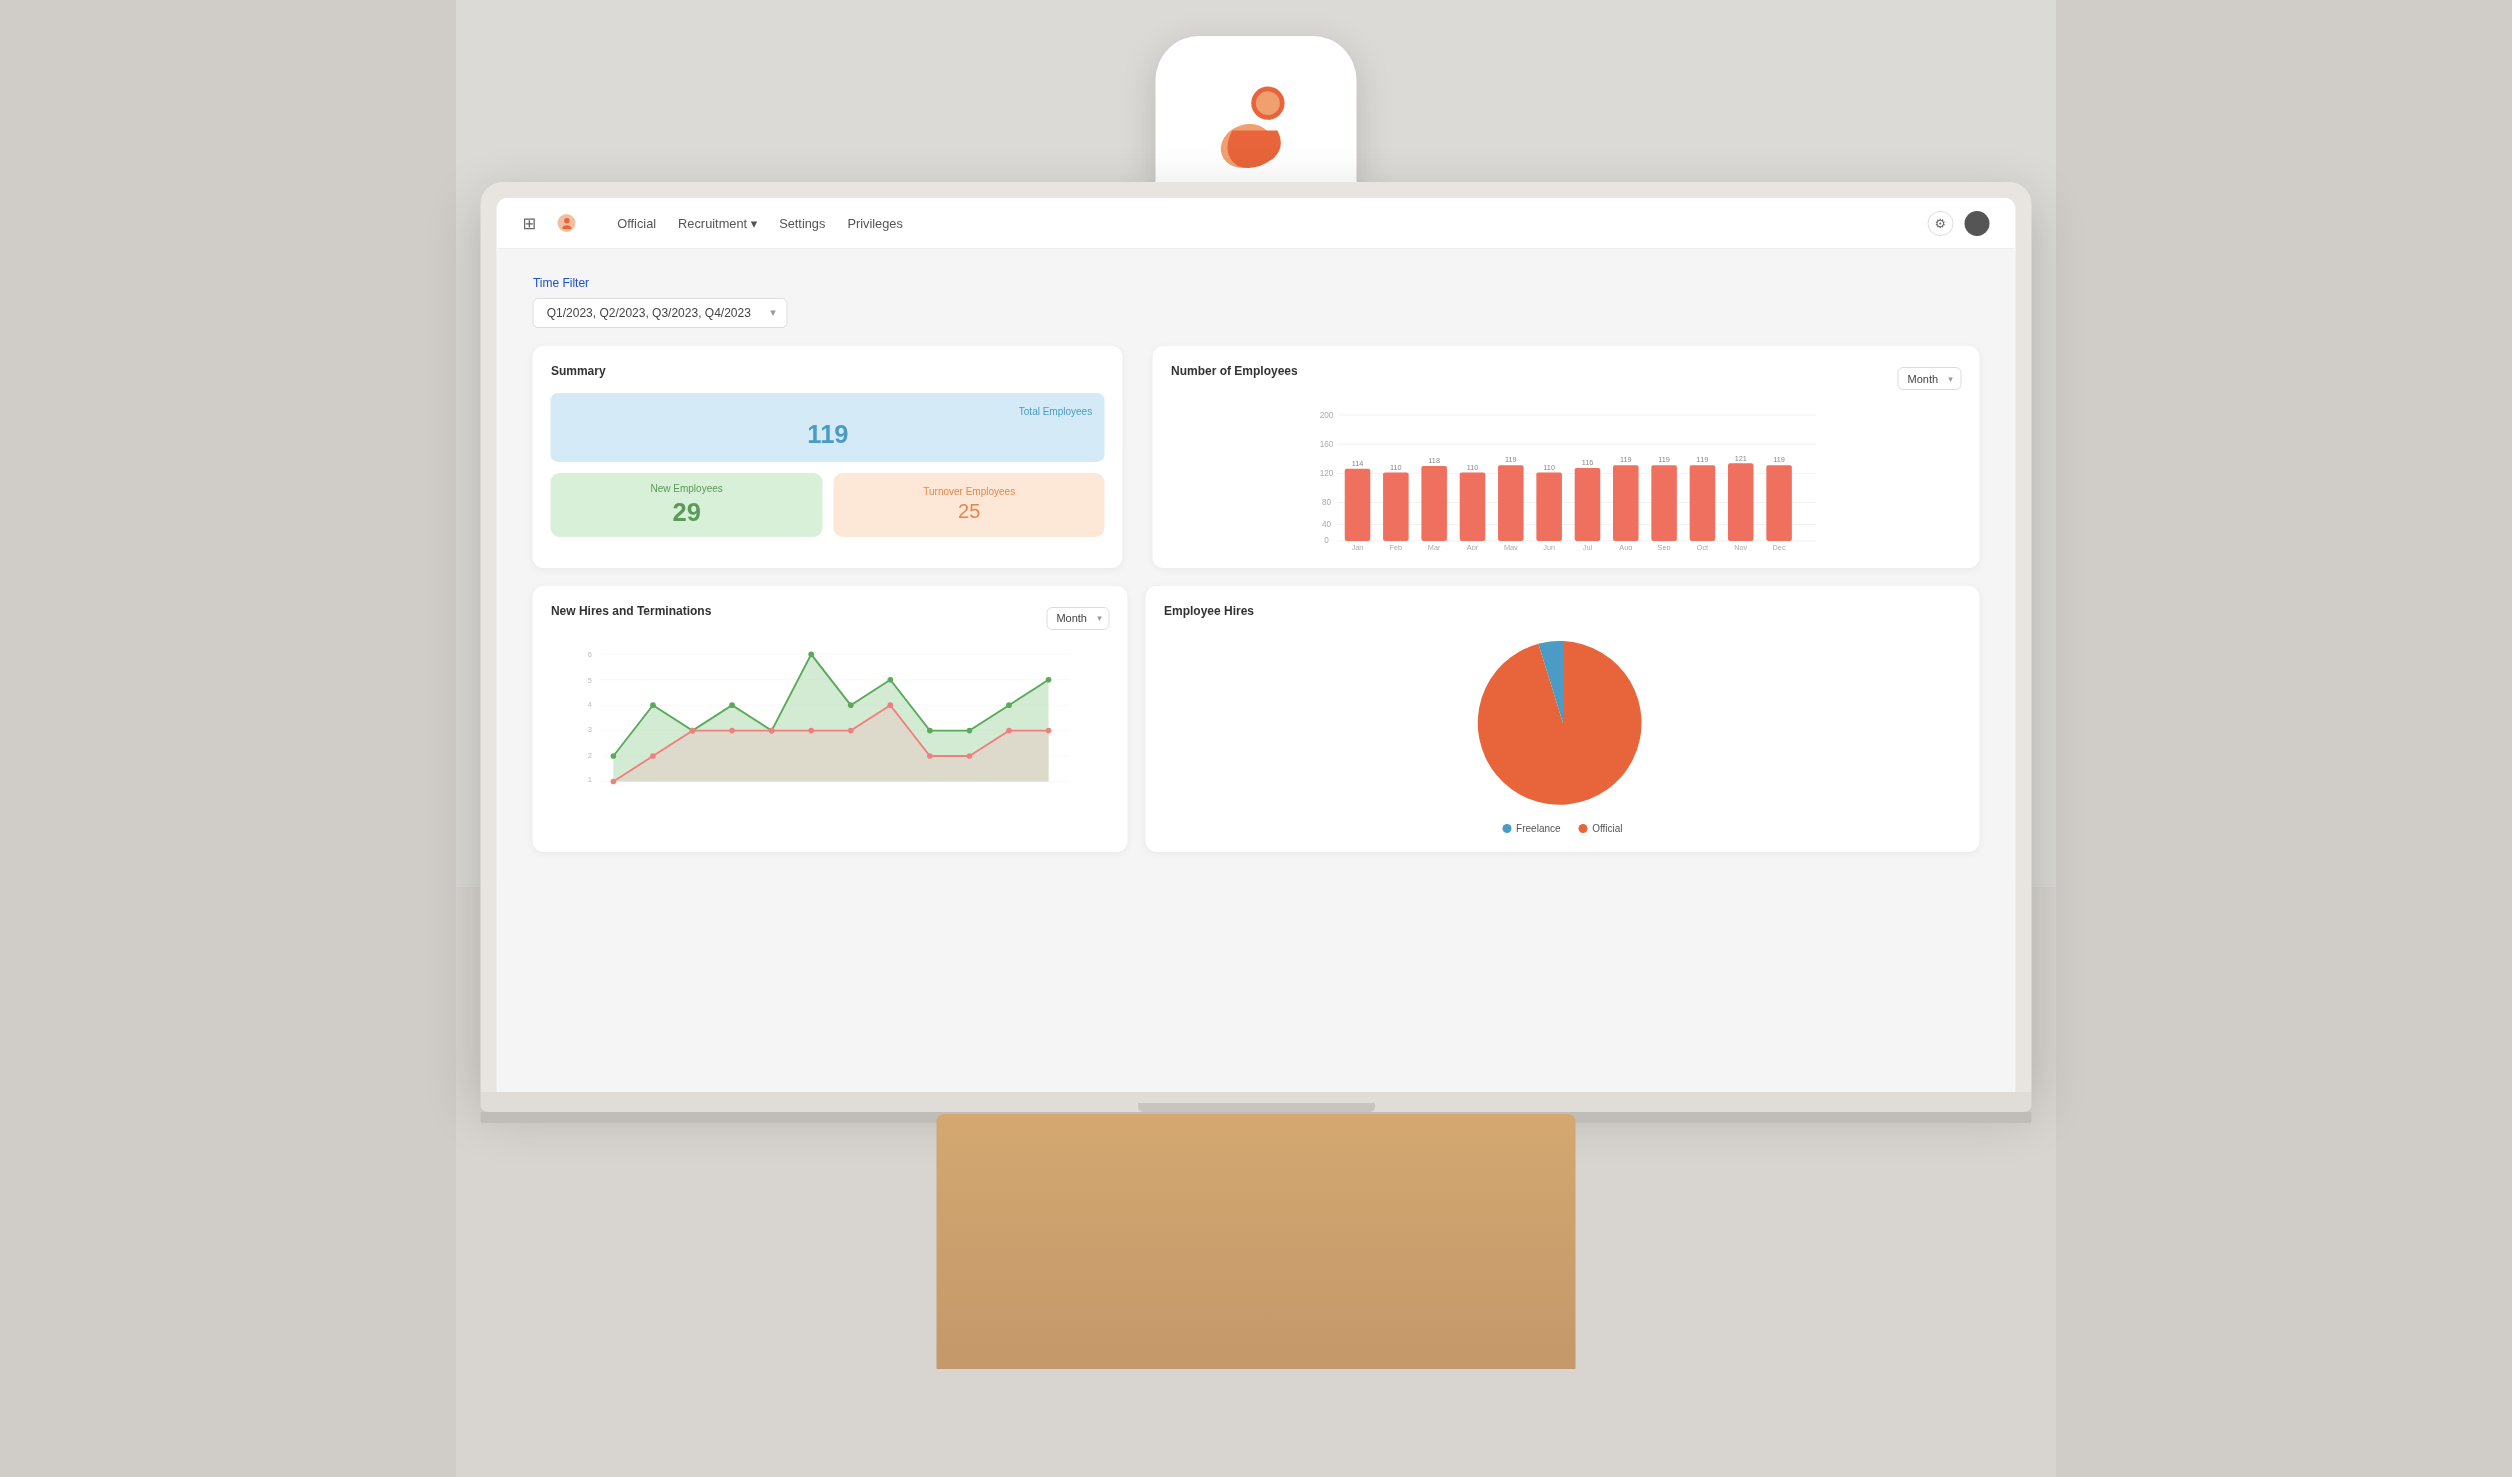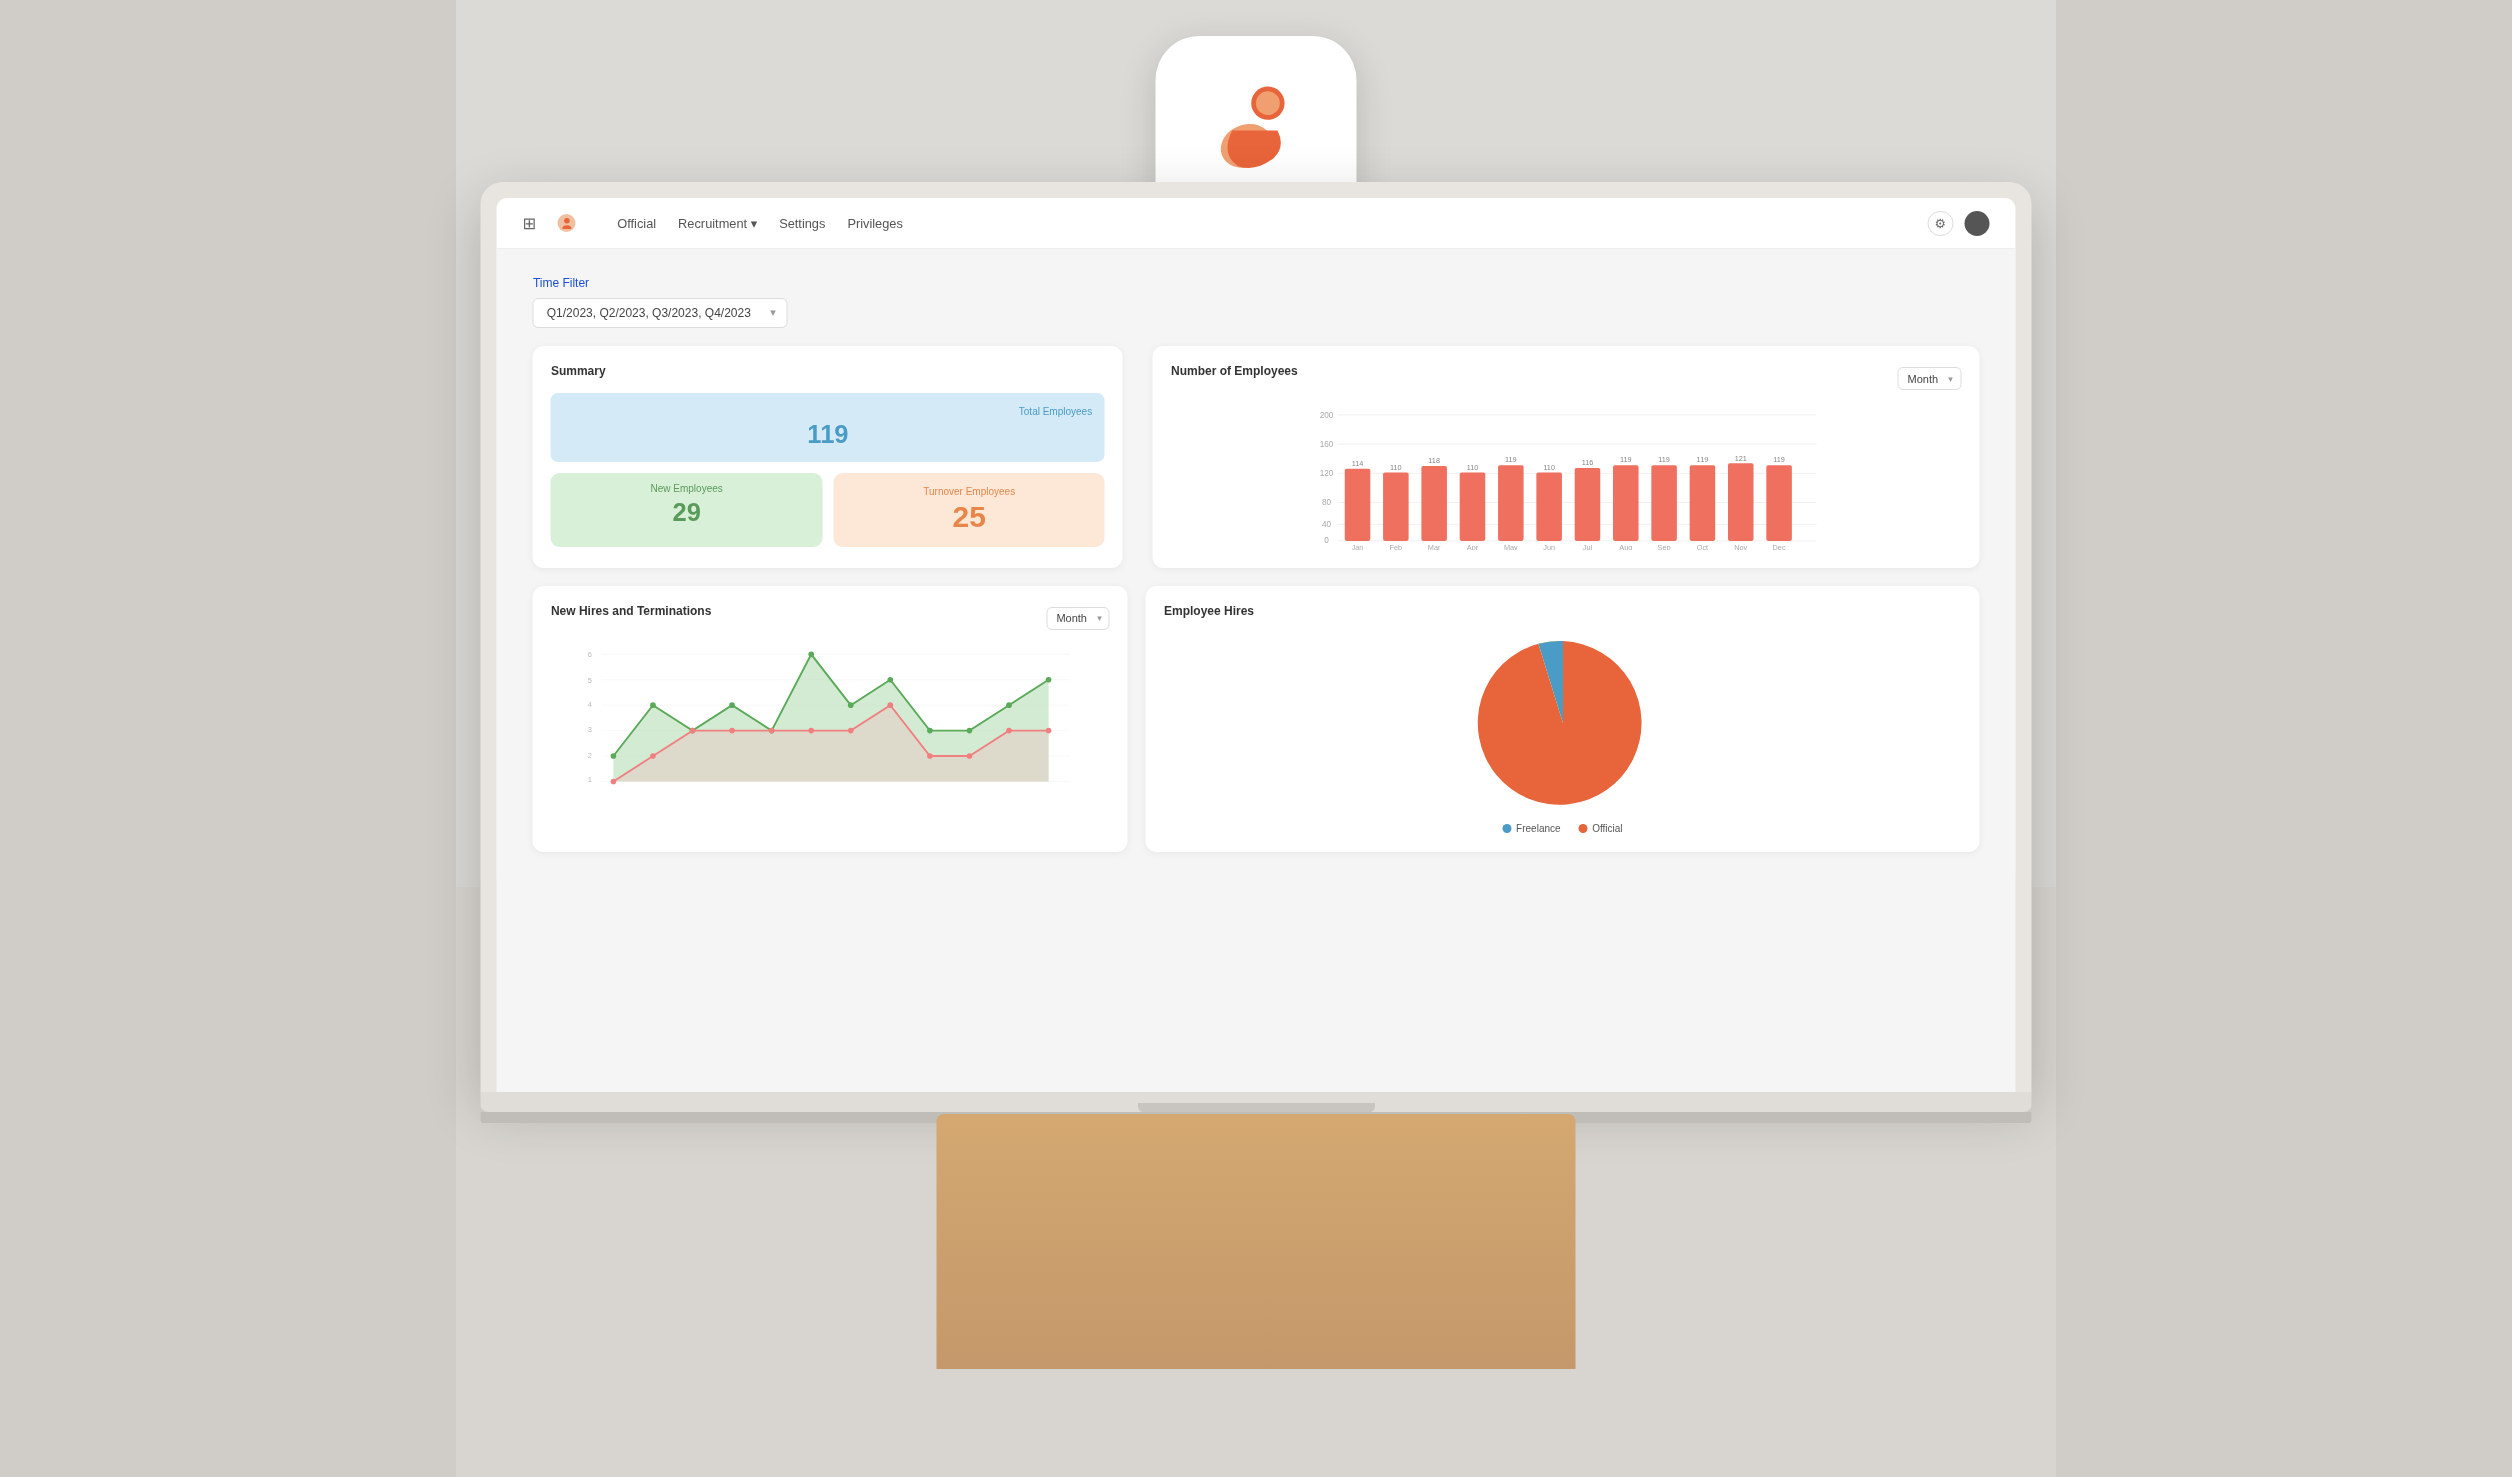--- a/index.html
+++ b/index.html
@@ -253,22 +253,22 @@
       text-align: center;
     }
 
     .summary-turnover-label {
       font-size: 10px;
       color: #e8864a;
       margin-bottom: 3.6px;
     }
 
     .summary-turnover-value {
-      font-size: 30px;
-      font-weight: 700;
+      font-size: 20px;
+      font-weight: 400;
       color: #e8864a;
     }
 
     
     .card-header {
       display: flex;
       align-items: center;
       justify-content: space-between;
       margin-bottom: 11px;
     }

